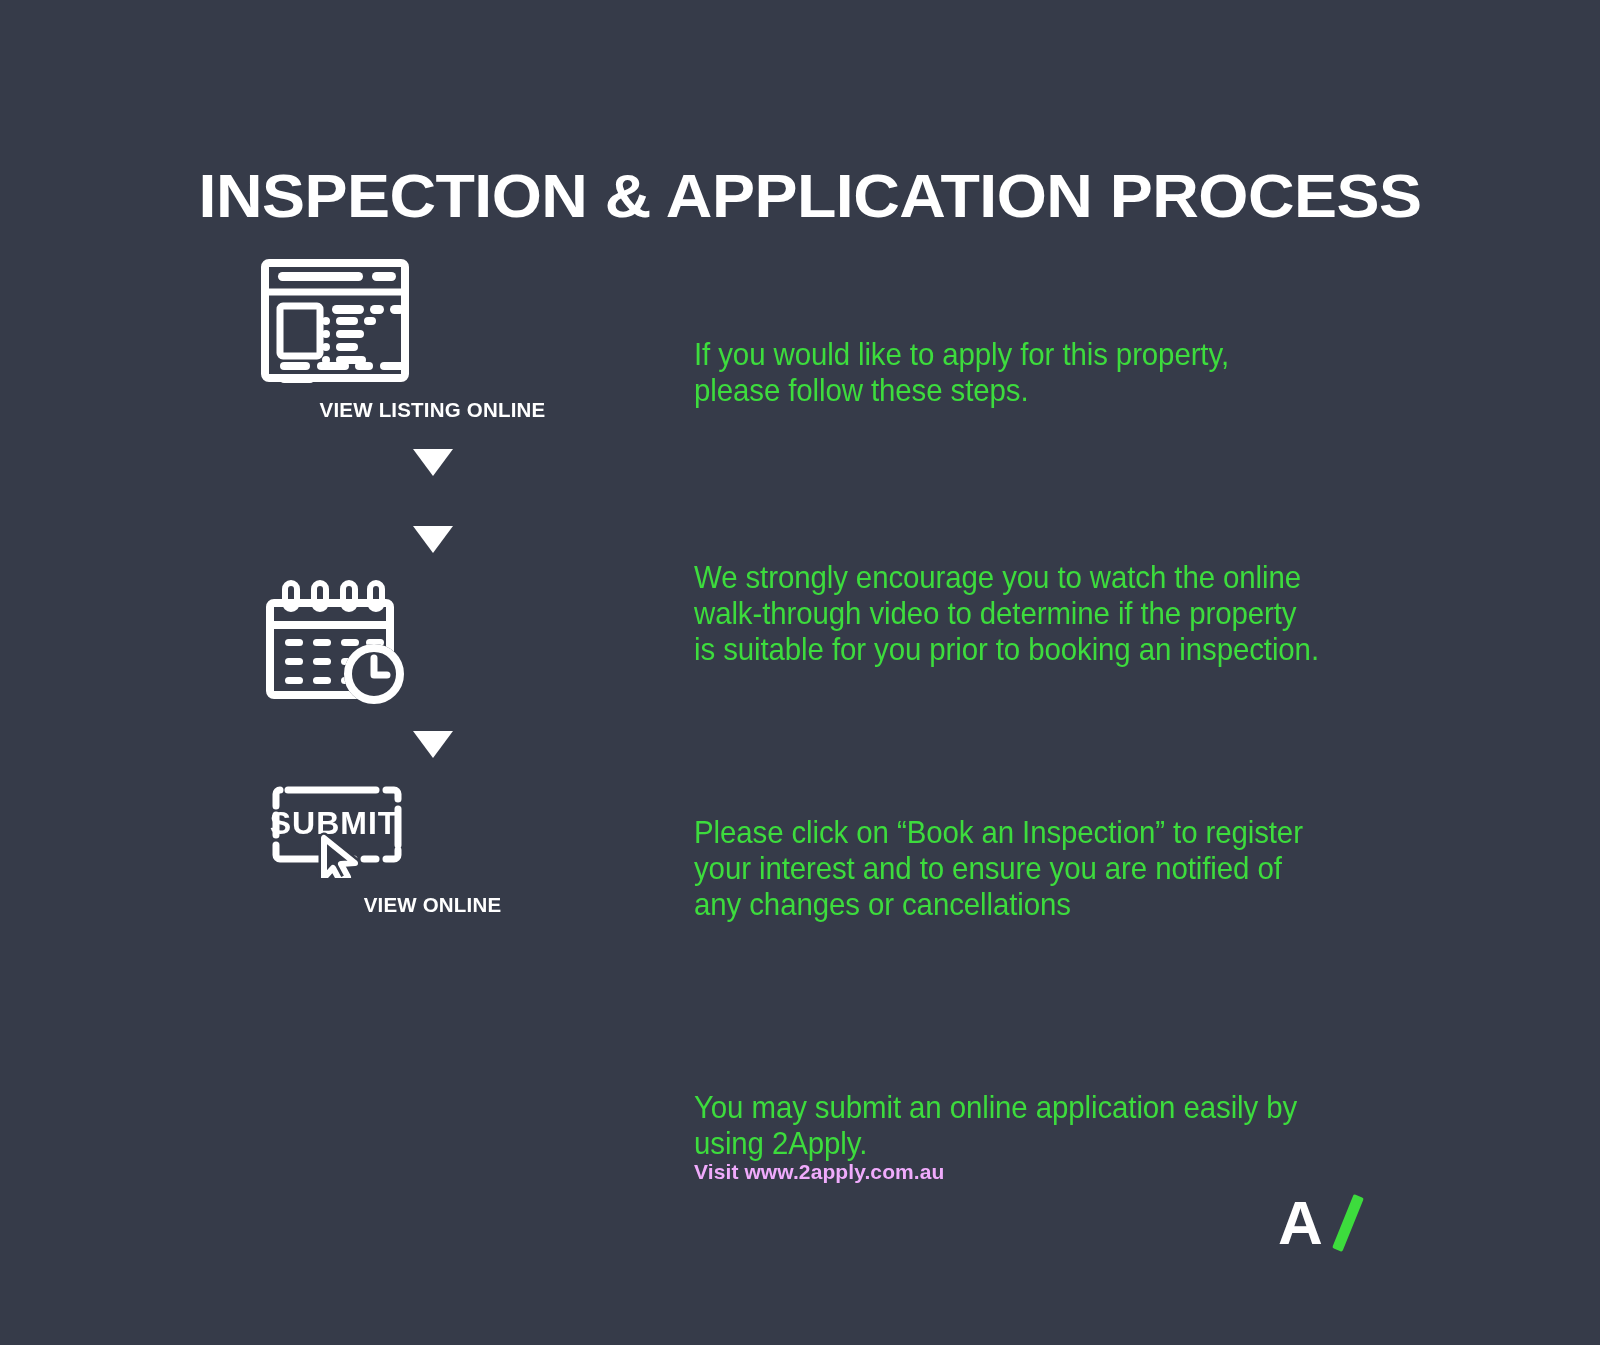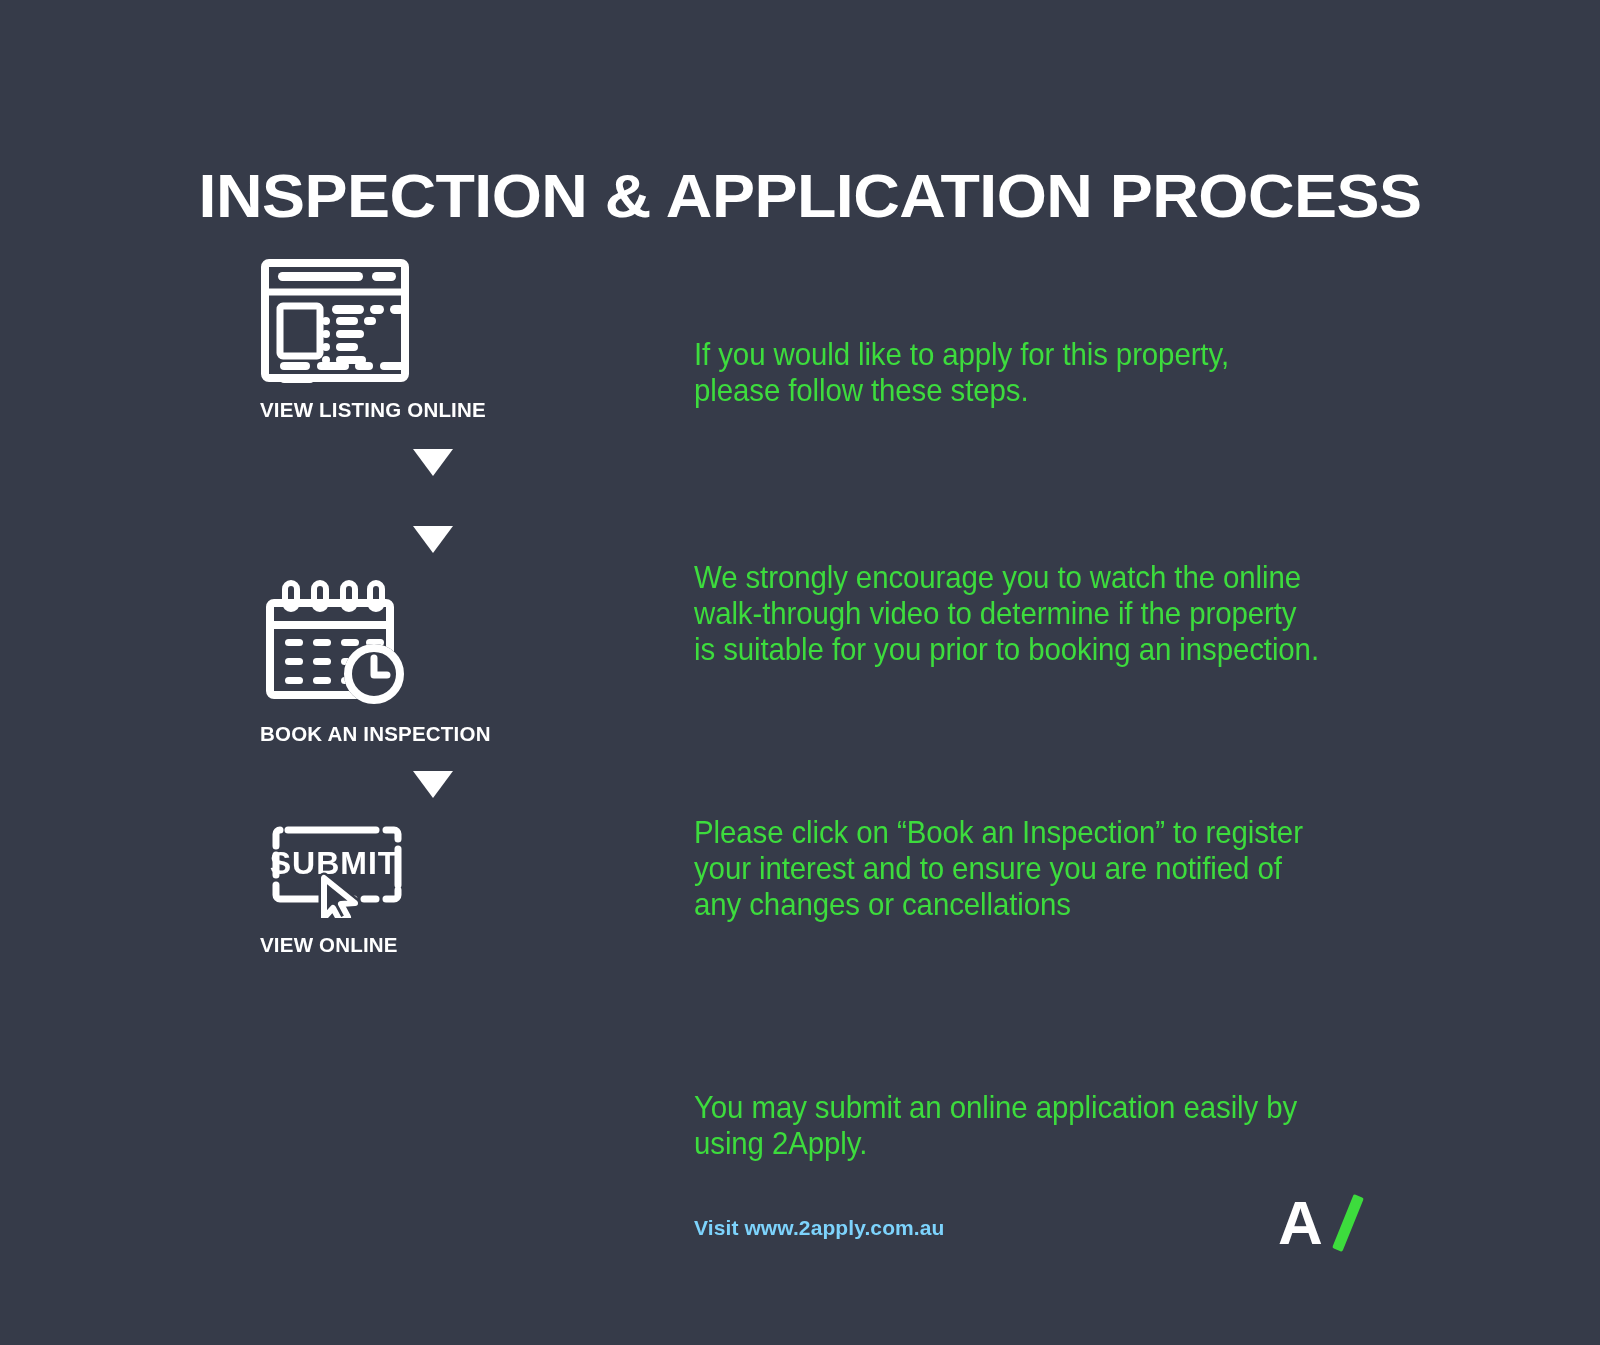--- a/index.html
+++ b/index.html
@@ -44,21 +44,21 @@
   .steps-column {
     position: absolute;
     left: 250px;
     top: 258px;
     width: 345px;
   }
 
   .step {
     position: relative;
     width: 345px;
-    text-align: left;
+    text-align: center;
   }
 
   .step-icon {
     display: block;
     margin: 0 auto;
     line-height: 0;
   }
 
   .step-label {
     color: #ffffff;
@@ -104,22 +104,22 @@
     transform-origin: left top;
   }
   .note-1 { top: 305px; }
   .note-2 { top: 528px; }
   .note-3 { top: 783px; }
   .note-4 { top: 1058px; }
 
   .visit-line {
     position: absolute;
     left: 684px;
-    top: 1216px;
-    color: #7dd3fc;
+    top: 1160px;
+    color: #f0abfc;
     font-family: "Liberation Sans", sans-serif;
     font-weight: 700;
     font-size: 21px;
     letter-spacing: 0.1px;
   }
 
   
   .logo {
     position: absolute;
     left: 1268px;
@@ -224,21 +224,20 @@
           <rect x="81" y="81" width="18" height="7" rx="3.5" fill="#ffffff"></rect>
           <rect x="106" y="81" width="18" height="7" rx="3.5" fill="#ffffff"></rect>
           <rect x="25" y="100" width="18" height="7" rx="3.5" fill="#ffffff"></rect>
           <rect x="53" y="100" width="18" height="7" rx="3.5" fill="#ffffff"></rect>
           <rect x="81" y="100" width="18" height="7" rx="3.5" fill="#ffffff"></rect>
           <circle cx="114" cy="97" r="30" fill="#363b49"></circle>
           <circle cx="114" cy="97" r="26" stroke="#ffffff" stroke-width="8"></circle>
           <path d="M114 81 v17 h13" stroke="#ffffff" stroke-width="7" stroke-linecap="round" stroke-linejoin="round"></path>
         </svg>
       </span>
-      <div class="step-label">BOOK AN INSPECTION</div>
     </div>
 
     <div class="gap-b"></div>
     <div class="arrow-down">
       <span class="tri"></span>
     </div>
     <div class="gap-b"></div>
 
     <div class="step">
       <span class="step-icon">

